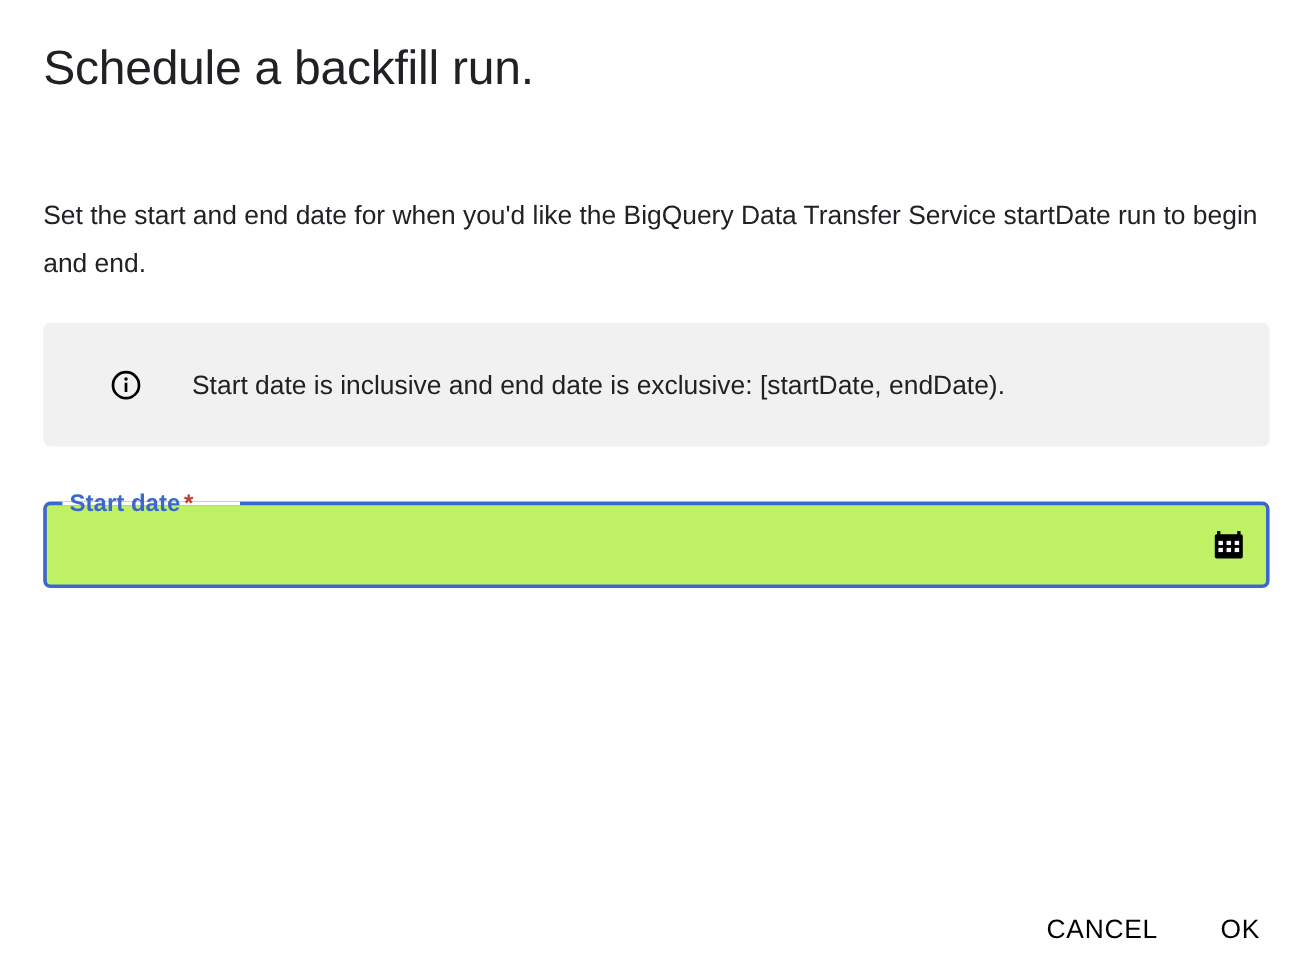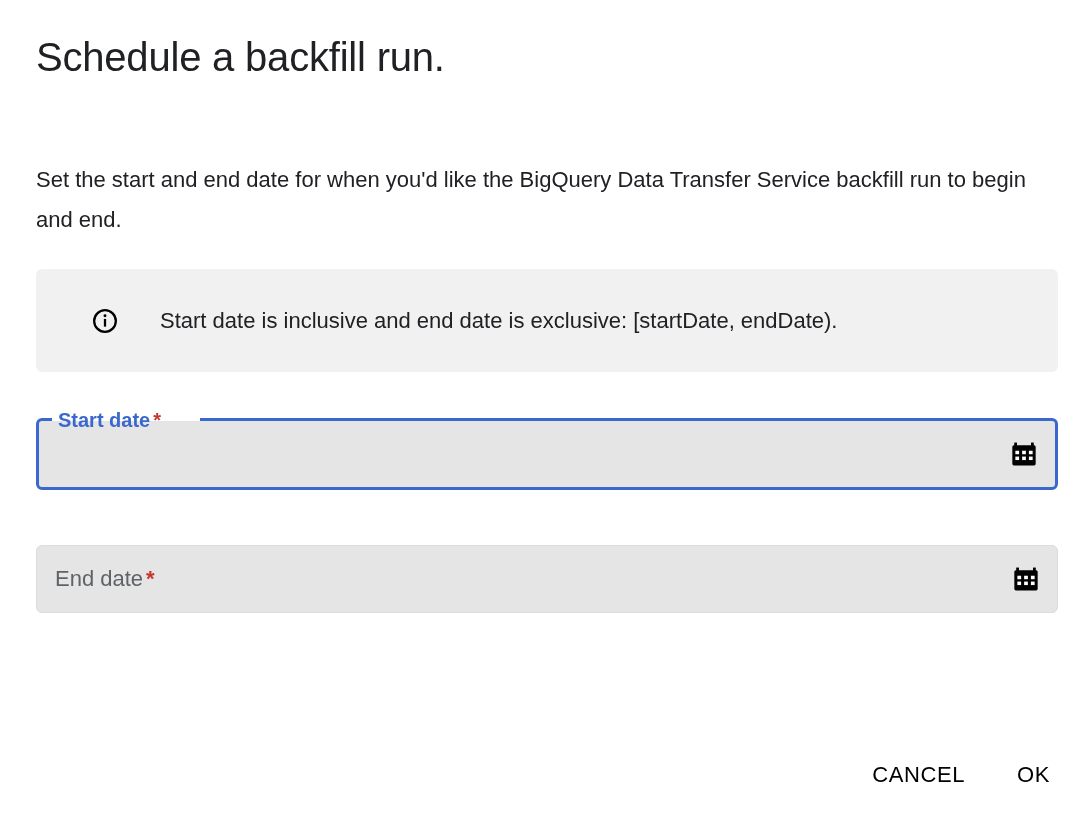--- a/index.html
+++ b/index.html
@@ -80,21 +80,21 @@
     color: #202124;
     white-space: nowrap;
   }
 
   
   .field {
     position: absolute;
     left: 36px;
     width: 1022px;
     box-sizing: border-box;
-    background: #e5e5e5;
+    background: #bef264;
   }
 
   .field-start {
     top: 418px;
     height: 72px;
     border: 3px solid #3b68cc;
     border-radius: 6px;
   }
   
   .field-start .notch {
@@ -184,21 +184,21 @@
     line-height: 26px;
   }
 </style>
 </head>
 <body>
 
 <div class="dialog">
 
   <div class="dialog-title">Schedule a backfill run.</div>
 
-  <div class="dialog-description">Set the start and end date for when you'd like the BigQuery Data Transfer Service backfill run to begin and end.</div>
+  <div class="dialog-description">Set the start and end date for when you'd like the BigQuery Data Transfer Service startDate run to begin and end.</div>
 
   <div class="info-banner">
     <span class="info-icon">
       <svg viewBox="0 0 24 24" width="26" height="26" aria-hidden="true">
         <circle cx="12" cy="12" r="10" fill="none" stroke="#000000" stroke-width="2.1"></circle>
         <circle cx="12" cy="7.2" r="1.35" fill="#000000"></circle>
         <rect x="10.95" y="10.1" width="2.1" height="7.1" fill="#000000"></rect>
       </svg>
     </span>
     <span class="info-banner-text">Start date is inclusive and end date is exclusive: [startDate, endDate).</span>
@@ -217,37 +217,19 @@
         <rect x="4.6" y="9.2" width="3.2" height="3" fill="#ffffff"></rect>
         <rect x="10.4" y="9.2" width="3.2" height="3" fill="#ffffff"></rect>
         <rect x="16.2" y="9.2" width="3.2" height="3" fill="#ffffff"></rect>
         <rect x="4.6" y="14.2" width="3.2" height="3" fill="#ffffff"></rect>
         <rect x="10.4" y="14.2" width="3.2" height="3" fill="#ffffff"></rect>
         <rect x="16.2" y="14.2" width="3.2" height="3" fill="#ffffff"></rect>
       </svg>
     </button>
   </div>
 
-  <div class="field field-end">
-    <span class="placeholder-label">
-      <span>End date</span><span class="req">*</span>
-    </span>
-    <button class="calendar-btn">
-      <svg viewBox="0 0 24 24" width="28" height="28" aria-hidden="true">
-        <rect x="3.6" y="2.2" width="2.4" height="3.4" fill="#000000"></rect>
-        <rect x="18" y="2.2" width="2.4" height="3.4" fill="#000000"></rect>
-        <rect x="2" y="4.4" width="20" height="17.4" rx="1.4" fill="#000000"></rect>
-        <rect x="4.6" y="9.2" width="3.2" height="3" fill="#ffffff"></rect>
-        <rect x="10.4" y="9.2" width="3.2" height="3" fill="#ffffff"></rect>
-        <rect x="16.2" y="9.2" width="3.2" height="3" fill="#ffffff"></rect>
-        <rect x="4.6" y="14.2" width="3.2" height="3" fill="#ffffff"></rect>
-        <rect x="10.4" y="14.2" width="3.2" height="3" fill="#ffffff"></rect>
-        <rect x="16.2" y="14.2" width="3.2" height="3" fill="#ffffff"></rect>
-      </svg>
-    </button>
-  </div>
 
   <div class="dialog-actions">
     <button class="action-btn">CANCEL</button>
     <button class="action-btn">OK</button>
   </div>
 
 </div>
 
 </body></html>

